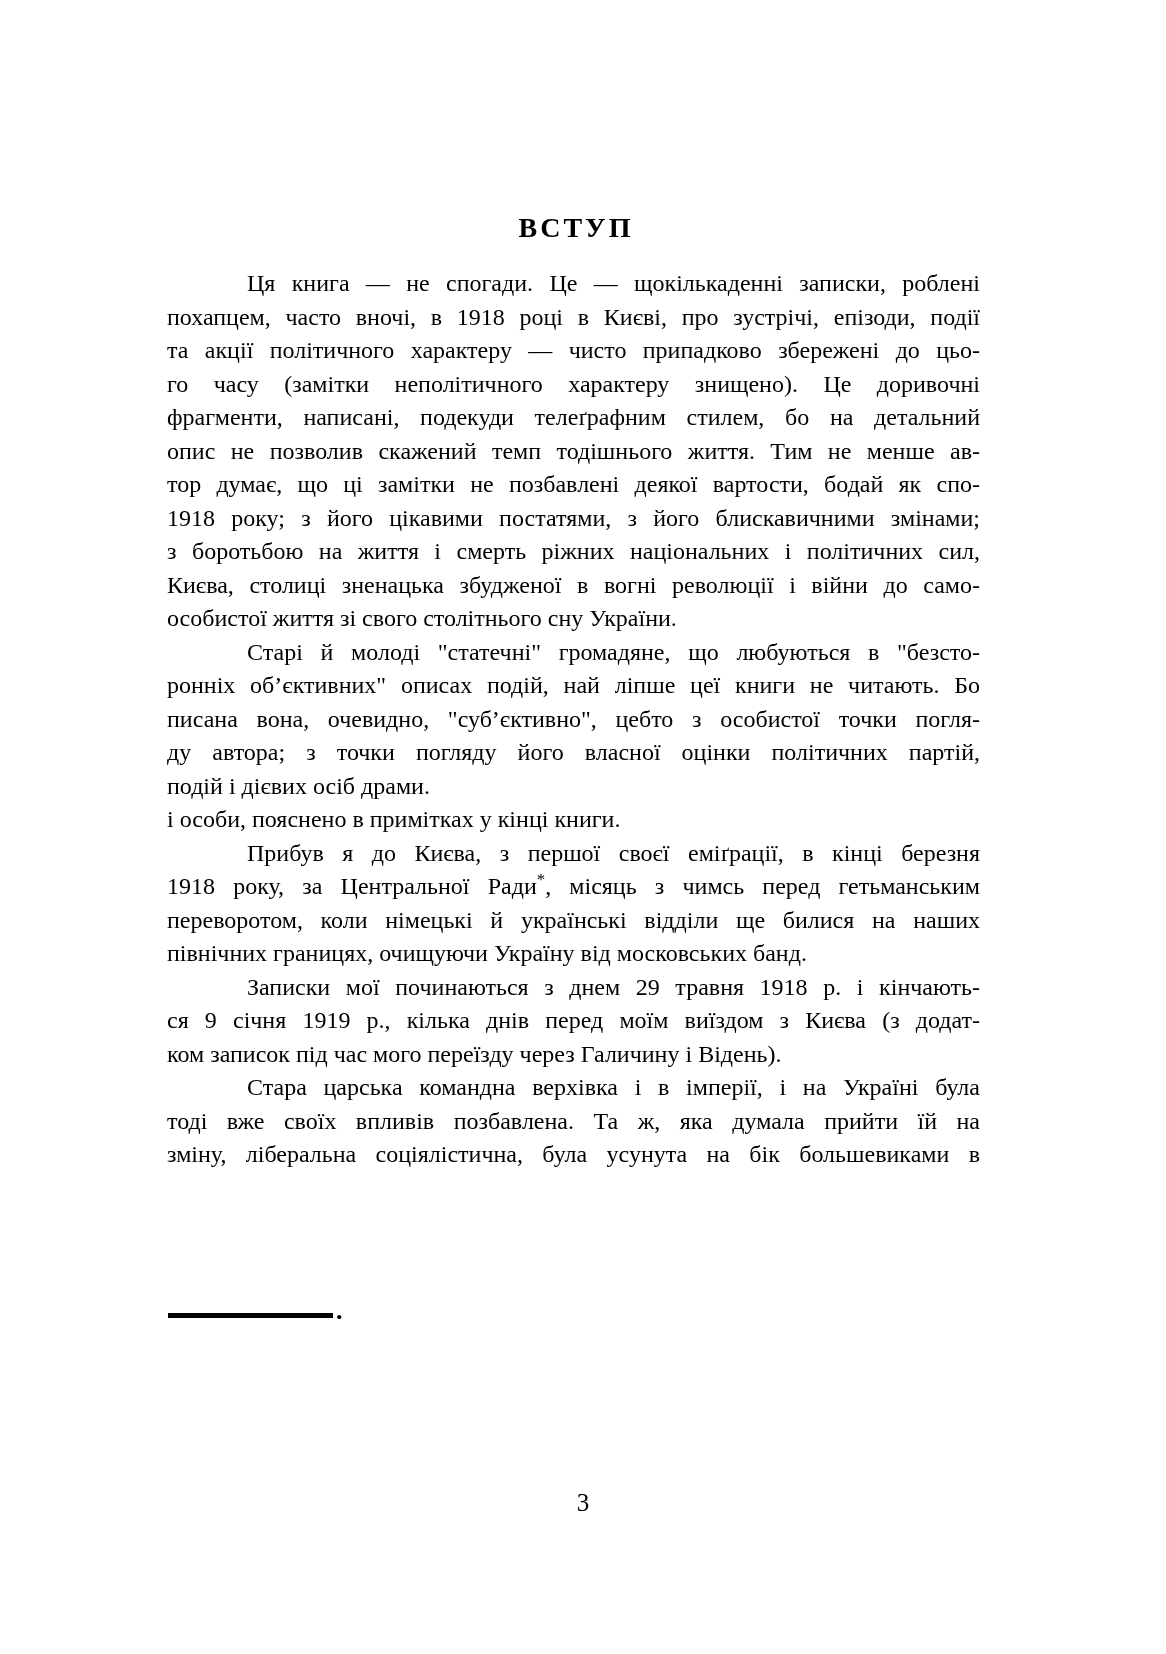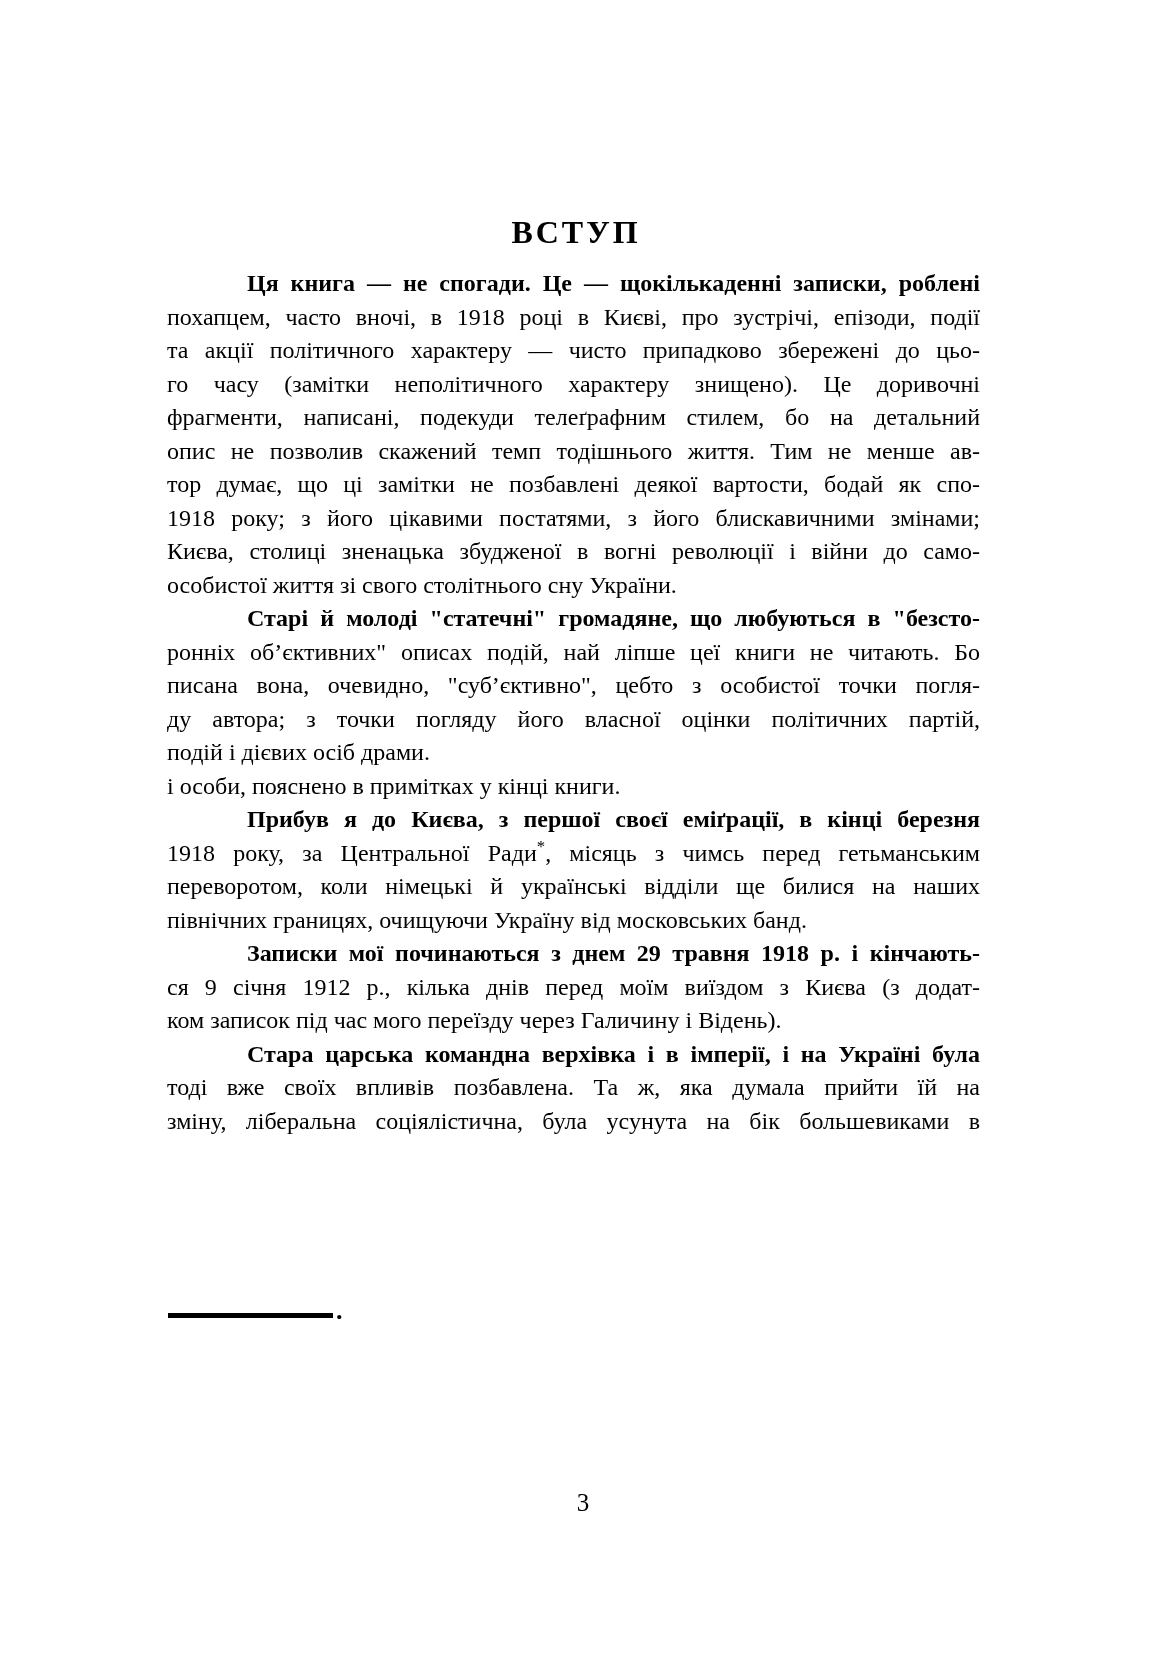--- a/index.html
+++ b/index.html
@@ -18,21 +18,21 @@
   .page {
     position: absolute;
     inset: 0;
   }
   .title {
     position: absolute;
     top: 193px;
     left: 0;
     width: 1152px;
     text-align: center;
-    font-size: 32px;
+    font-size: 28px;
     font-weight: bold;
     letter-spacing: 3px;
   }
   .body-text {
     position: absolute;
     left: 167px;
     top: 267px;
     width: 813px;
     font-size: 24px;
     line-height: 33.5px;
@@ -40,21 +40,20 @@
   }
   .line {
     white-space: normal;
   }
   .line.just {
     text-align: justify;
     text-align-last: justify;
   }
   .line.indent {
     text-indent: 80px;
-    font-weight: bold;
   }
   .line sup {
     font-size: 0.7em;
     line-height: 0;
   }
   .fn-rule {
     position: absolute;
     left: 168px;
     top: 1313px;
     width: 165px;
@@ -86,34 +85,35 @@
 
   <div class="body-text">
       <div class="line indent just">Ця книга — не спогади. Це — щокількаденні записки, роблені</div>
       <div class="line just">похапцем, часто вночі, в 1918 році в Києві, про зустрічі, епізоди, події</div>
       <div class="line just">та акції політичного характеру — чисто припадково збережені до цьо-</div>
       <div class="line just">го часу (замітки неполітичного характеру знищено). Це доривочні</div>
       <div class="line just">фрагменти, написані, подекуди телеґрафним стилем, бо на детальний</div>
       <div class="line just">опис не позволив скажений темп тодішнього життя. Тим не менше ав-</div>
       <div class="line just">тор думає, що ці замітки не позбавлені деякої вартости, бодай як спо-</div>
       <div class="line just">1918 року; з його цікавими постатями, з його блискавичними змінами;</div>
+      <div class="line just">з боротьбою на життя і смерть ріжних національних і політичних сил,</div>
       <div class="line just">Києва, столиці зненацька збудженої в вогні революції і війни до само-</div>
       <div class="line">особистої життя зі свого столітнього сну України.</div>
       <div class="line indent just">Старі й молоді "статечні" громадяне, що любуються в "безсто-</div>
       <div class="line just">ронніх об’єктивних" описах подій, най ліпше цеї книги не читають. Бо</div>
       <div class="line just">писана вона, очевидно, "суб’єктивно", цебто з особистої точки погля-</div>
       <div class="line just">ду автора; з точки погляду його власної оцінки політичних партій,</div>
       <div class="line">подій і дієвих осіб драми.</div>
       <div class="line">і особи, пояснено в примітках у кінці книги.</div>
       <div class="line indent just">Прибув я до Києва, з першої своєї еміґрації, в кінці березня</div>
       <div class="line just">1918 року, за Центральної Ради<sup>*</sup>, місяць з чимсь перед гетьманським</div>
       <div class="line just">переворотом, коли німецькі й українські відділи ще билися на наших</div>
       <div class="line">північних границях, очищуючи Україну від московських банд.</div>
       <div class="line indent just">Записки мої починаються з днем 29 травня 1918 р. і кінчають-</div>
-      <div class="line just">ся 9 січня 1912 р., кілька днів перед моїм виїздом з Києва (з додат-</div>
+      <div class="line just">ся 9 січня 1919 р., кілька днів перед моїм виїздом з Києва (з додат-</div>
       <div class="line">ком записок під час мого переїзду через Галичину і Відень).</div>
       <div class="line indent just">Стара царська командна верхівка і в імперії, і на Україні була</div>
       <div class="line just">тоді вже своїх впливів позбавлена. Та ж, яка думала прийти їй на</div>
       <div class="line just">зміну, ліберальна соціялістична, була усунута на бік большевиками в</div>
     </div>
 
   <div class="fn-rule"></div>
 
   <span class="fn-dot">.</span>
 

